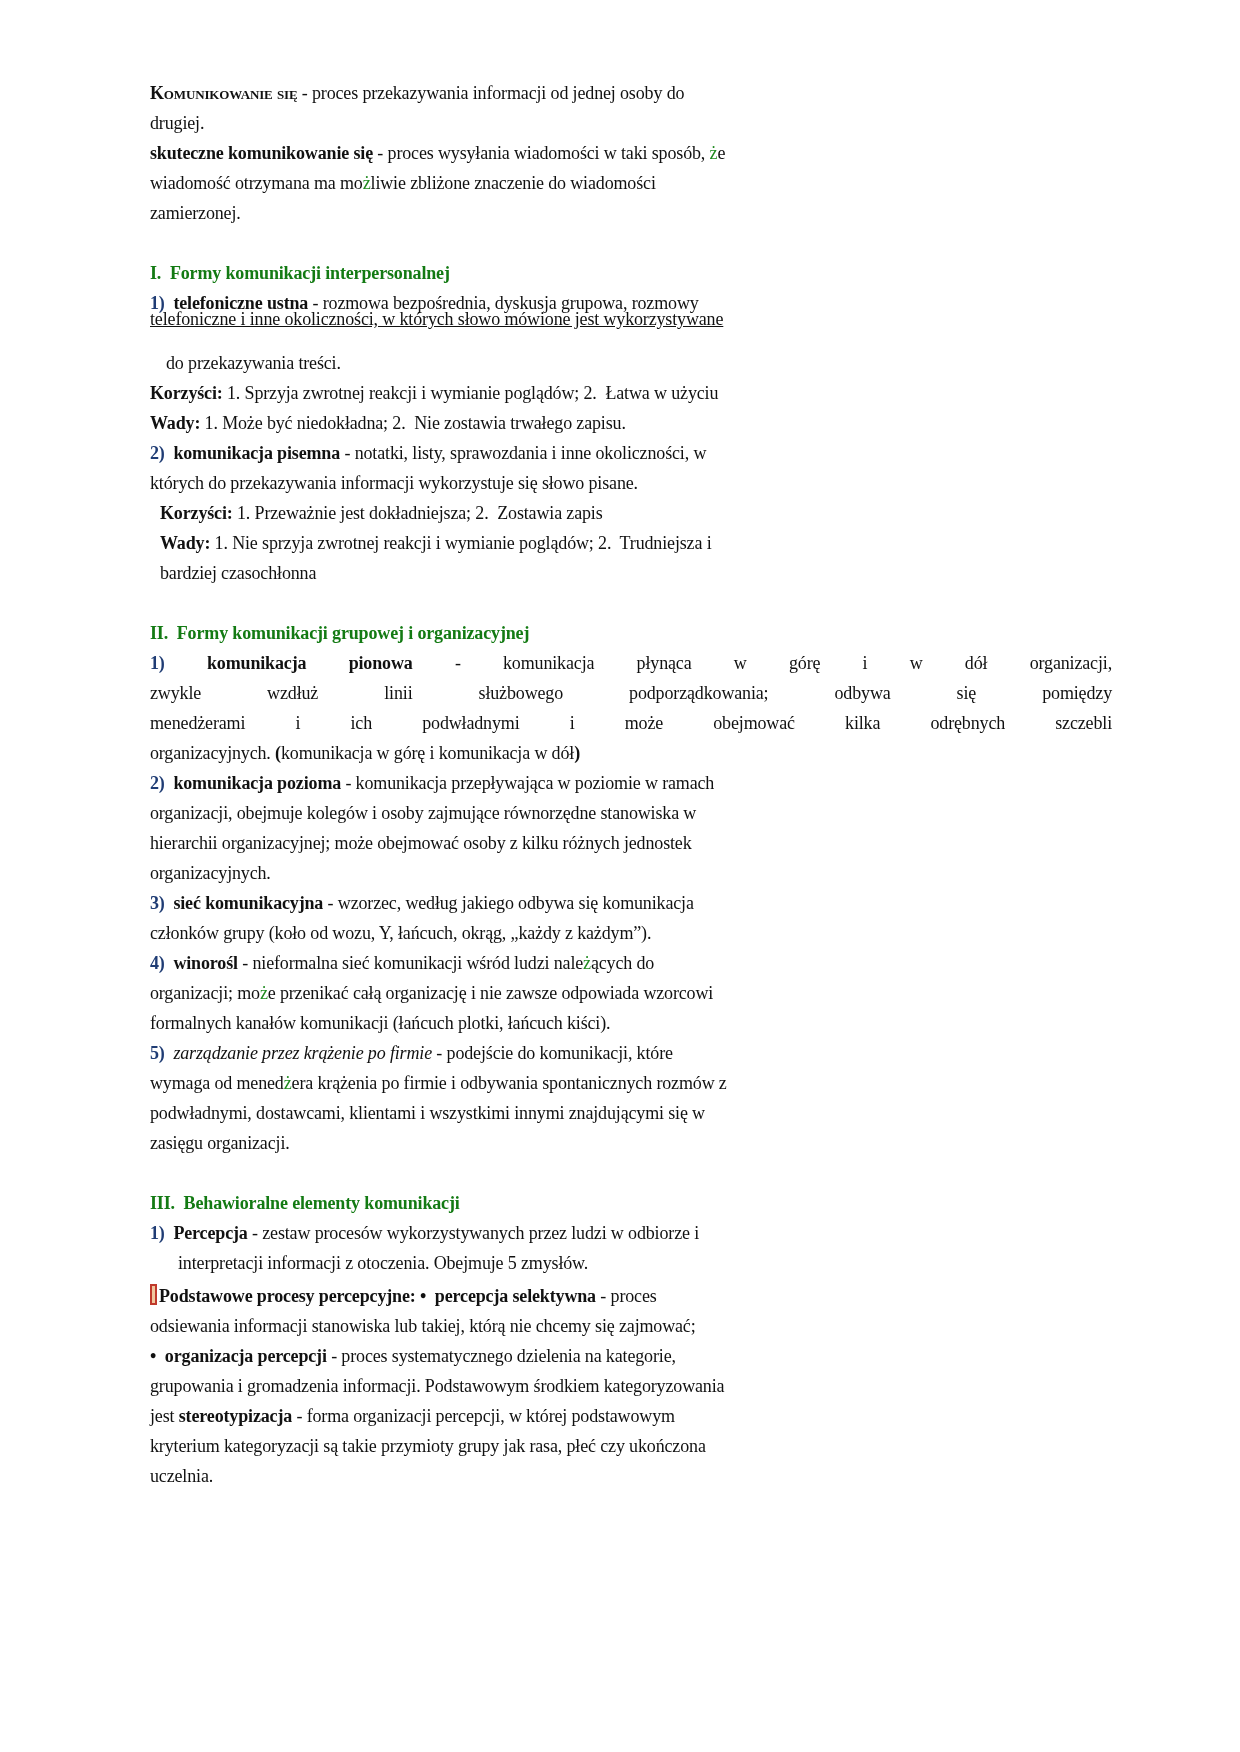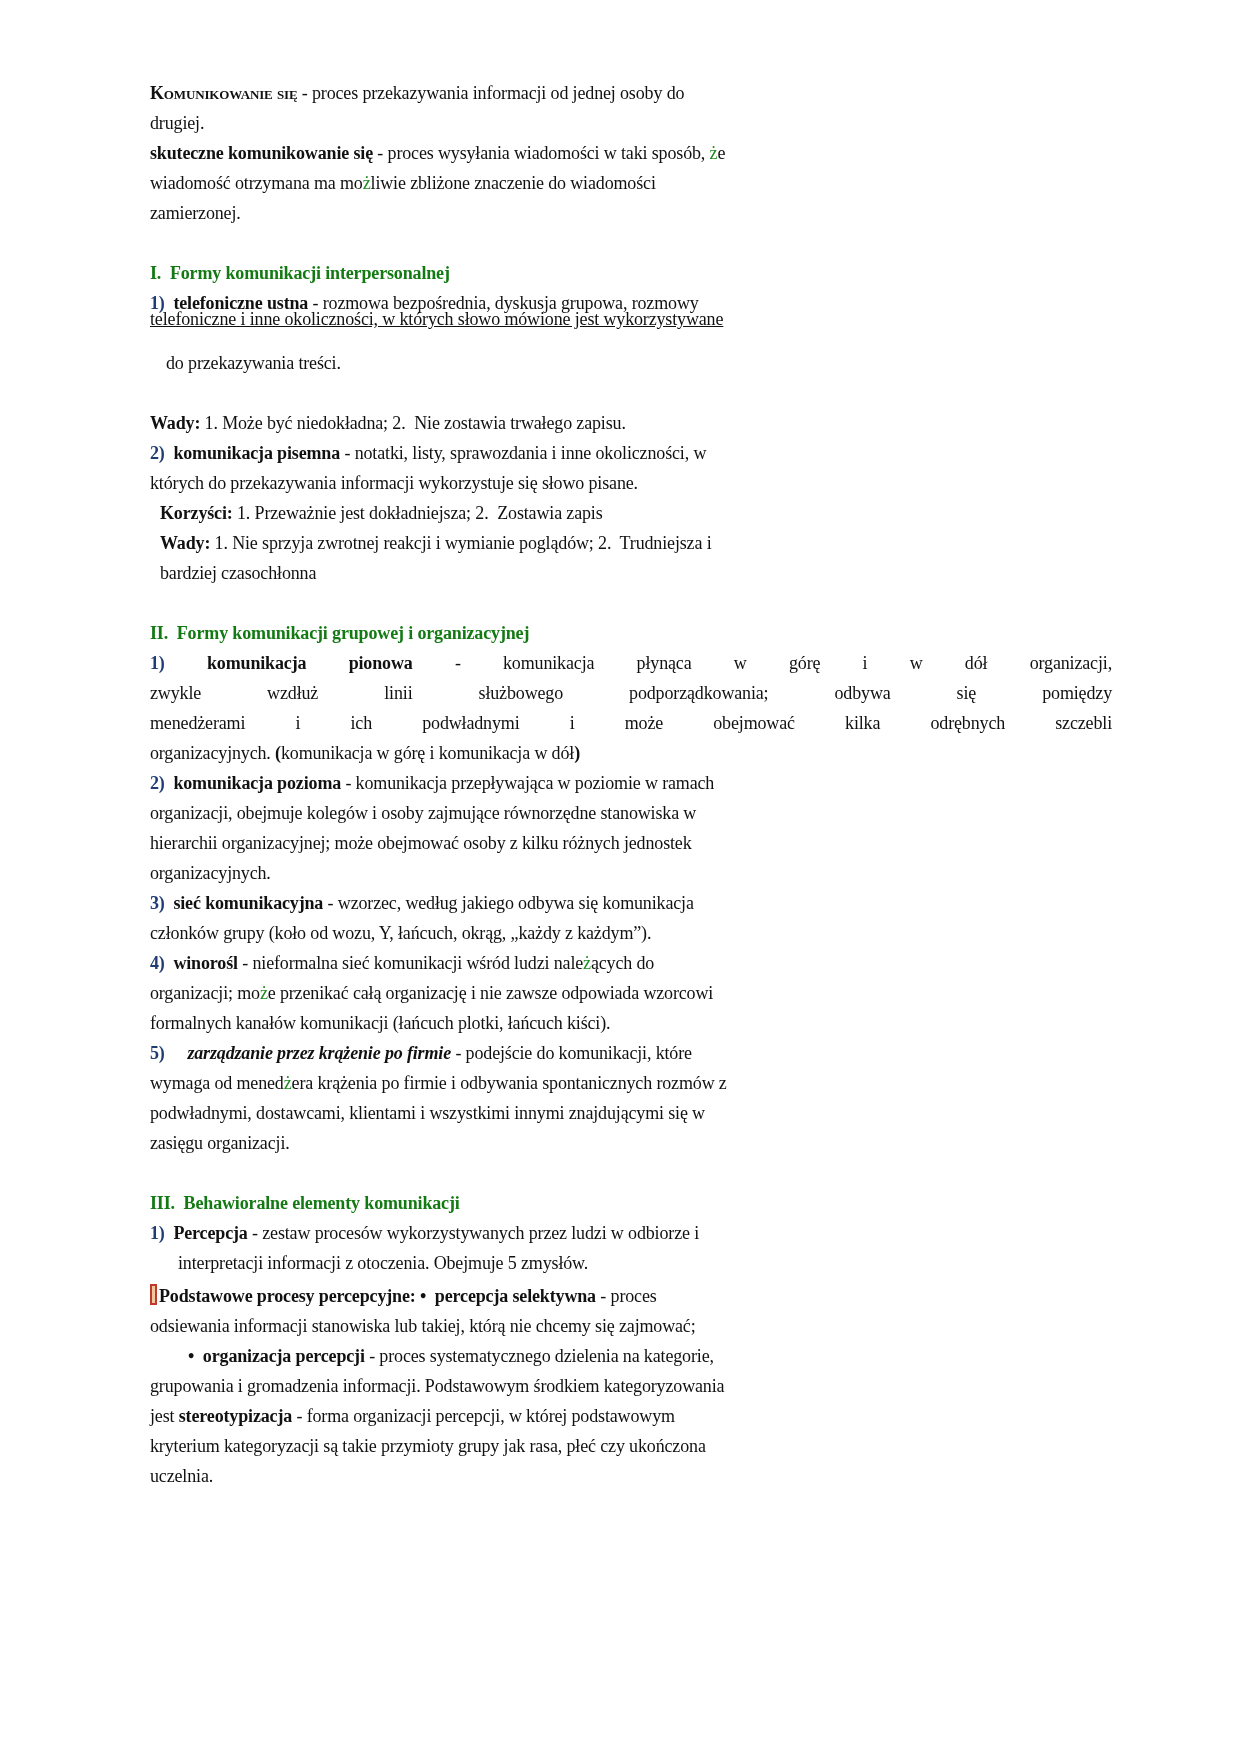--- a/index.html
+++ b/index.html
@@ -14,39 +14,40 @@
       line-height: 30px;
       color: #111;
       letter-spacing: -0.15px;
     }
     .line.justify { width: 962px; text-align: justify; text-align-last: justify; white-space: normal; }
     .seg-b { font-weight: bold; }
     .seg-g { color: #1f8a1f; }
     .seg-h { color: #137a13; font-weight: bold; }
     .seg-num { color: #1f3c74; font-weight: bold; }
     .seg-sc { font-weight: bold; font-variant: small-caps; }
-    .seg-bi { font-weight: bold; font-style: italic; margin-left: 14px; }
+    .seg-bi { font-weight: normal; font-style: italic; }
     .seg-box {
       display: inline-block; width: 7px; height: 21px; vertical-align: -3px;
       border: 2px solid #c0392b; background: #f0c79e; margin-right: 2px; box-sizing: border-box;
     }
   </style>
 </head>
 <body>
 
 <div class="page" id="page">
     <div class="line" style="top: 78px; left: 150px;"><span class="seg-sc">Komunikowanie się</span><span class="seg-n"> - proces przekazywania informacji od jednej osoby do</span></div>
     <div class="line" style="top: 108px; left: 150px;"><span class="seg-n">drugiej.</span></div>
     <div class="line" style="top: 138px; left: 150px;"><span class="seg-b">skuteczne komunikowanie się</span><span class="seg-n"> - proces wysyłania wiadomości w taki sposób, </span><span class="seg-g">ż</span><span class="seg-n">e</span></div>
     <div class="line" style="top: 168px; left: 150px;"><span class="seg-n">wiadomość otrzymana ma mo</span><span class="seg-g">ż</span><span class="seg-n">liwie zbliżone znaczenie do wiadomości</span></div>
     <div class="line" style="top: 198px; left: 150px;"><span class="seg-n">zamierzonej.</span></div>
     <div class="line" style="top: 258px; left: 150px;"><span class="seg-h">I.  Formy komunikacji interpersonalnej</span></div>
     <div class="line" style="top: 288px; left: 150px;"><span class="seg-num">1)</span><span class="seg-b">  telefoniczne ustna</span><span class="seg-n"> - rozmowa bezpośrednia, dyskusja grupowa, rozmowy</span></div>
     <div class="line" style="top: 304px; left: 150px; text-decoration: underline;"><span class="seg-n">telefoniczne i inne okoliczności, w których słowo mówione jest wykorzystywane</span></div>
     <div class="line" style="top: 348px; left: 150px; margin-left: 16px;"><span class="seg-n">do przekazywania treści.</span></div>
+    <div class="line" style="top: 378px; left: 150px;"><span class="seg-b">Korzyści:</span><span class="seg-n"> 1. Sprzyja zwrotnej reakcji i wymianie poglądów; 2.  Łatwa w użyciu</span></div>
     <div class="line" style="top: 408px; left: 150px;"><span class="seg-b">Wady:</span><span class="seg-n"> 1. Może być niedokładna; 2.  Nie zostawia trwałego zapisu.</span></div>
     <div class="line" style="top: 438px; left: 150px;"><span class="seg-num">2)</span><span class="seg-b">  komunikacja pisemna</span><span class="seg-n"> - notatki, listy, sprawozdania i inne okoliczności, w</span></div>
     <div class="line" style="top: 468px; left: 150px;"><span class="seg-n">których do przekazywania informacji wykorzystuje się słowo pisane.</span></div>
     <div class="line" style="top: 498px; left: 160px;"><span class="seg-b">Korzyści:</span><span class="seg-n"> 1. Przeważnie jest dokładniejsza; 2.  Zostawia zapis</span></div>
     <div class="line" style="top: 528px; left: 160px;"><span class="seg-b">Wady:</span><span class="seg-n"> 1. Nie sprzyja zwrotnej reakcji i wymianie poglądów; 2.  Trudniejsza i</span></div>
     <div class="line" style="top: 558px; left: 160px;"><span class="seg-n">bardziej czasochłonna</span></div>
     <div class="line" style="top: 618px; left: 150px;"><span class="seg-h">II.  Formy komunikacji grupowej i organizacyjnej</span></div>
     <div class="line justify" style="top: 648px; left: 150px;"><span class="seg-num">1)</span><span class="seg-b">  komunikacja pionowa</span><span class="seg-n"> - komunikacja płynąca w górę i w dół organizacji,</span></div>
     <div class="line justify" style="top: 678px; left: 150px;"><span class="seg-n">zwykle wzdłuż linii służbowego podporządkowania; odbywa się pomiędzy</span></div>
     <div class="line justify" style="top: 708px; left: 150px;"><span class="seg-n">menedżerami i ich podwładnymi i może obejmować kilka odrębnych szczebli</span></div>
@@ -62,18 +63,18 @@
     <div class="line" style="top: 1008px; left: 150px;"><span class="seg-n">formalnych kanałów komunikacji (łańcuch plotki, łańcuch kiści).</span></div>
     <div class="line" style="top: 1038px; left: 150px;"><span class="seg-num">5)</span><span class="seg-bi">  zarządzanie przez krążenie po firmie</span><span class="seg-n"> - podejście do komunikacji, które</span></div>
     <div class="line" style="top: 1068px; left: 150px;"><span class="seg-n">wymaga od mened</span><span class="seg-g">ż</span><span class="seg-n">era krążenia po firmie i odbywania spontanicznych rozmów z</span></div>
     <div class="line" style="top: 1098px; left: 150px;"><span class="seg-n">podwładnymi, dostawcami, klientami i wszystkimi innymi znajdującymi się w</span></div>
     <div class="line" style="top: 1128px; left: 150px;"><span class="seg-n">zasięgu organizacji.</span></div>
     <div class="line" style="top: 1188px; left: 150px;"><span class="seg-h">III.  Behawioralne elementy komunikacji</span></div>
     <div class="line" style="top: 1218px; left: 150px;"><span class="seg-num">1)</span><span class="seg-b">  Percepcja</span><span class="seg-n"> - zestaw procesów wykorzystywanych przez ludzi w odbiorze i</span></div>
     <div class="line" style="top: 1248px; left: 150px; margin-left: 28px;"><span class="seg-n">interpretacji informacji z otoczenia. Obejmuje 5 zmysłów.</span></div>
     <div class="line" style="top: 1281px; left: 150px;"><span class="seg-box"></span><span class="seg-b">Podstawowe procesy percepcyjne: •  percepcja selektywna</span><span class="seg-n"> - proces</span></div>
     <div class="line" style="top: 1311px; left: 150px;"><span class="seg-n">odsiewania informacji stanowiska lub takiej, którą nie chcemy się zajmować;</span></div>
-    <div class="line" style="top: 1341px; left: 150px; margin-left: 38px;"><span class="seg-b">•  organizacja percepcji</span><span class="seg-n"> - proces systematycznego dzielenia na kategorie,</span></div>
+    <div class="line" style="top: 1341px; left: 150px;"><span class="seg-b">•  organizacja percepcji</span><span class="seg-n"> - proces systematycznego dzielenia na kategorie,</span></div>
     <div class="line" style="top: 1371px; left: 150px;"><span class="seg-n">grupowania i gromadzenia informacji. Podstawowym środkiem kategoryzowania</span></div>
     <div class="line" style="top: 1401px; left: 150px;"><span class="seg-n">jest </span><span class="seg-b">stereotypizacja</span><span class="seg-n"> - forma organizacji percepcji, w której podstawowym</span></div>
     <div class="line" style="top: 1431px; left: 150px;"><span class="seg-n">kryterium kategoryzacji są takie przymioty grupy jak rasa, płeć czy ukończona</span></div>
     <div class="line" style="top: 1461px; left: 150px;"><span class="seg-n">uczelnia.</span></div>
   </div>
 
 </body></html>

